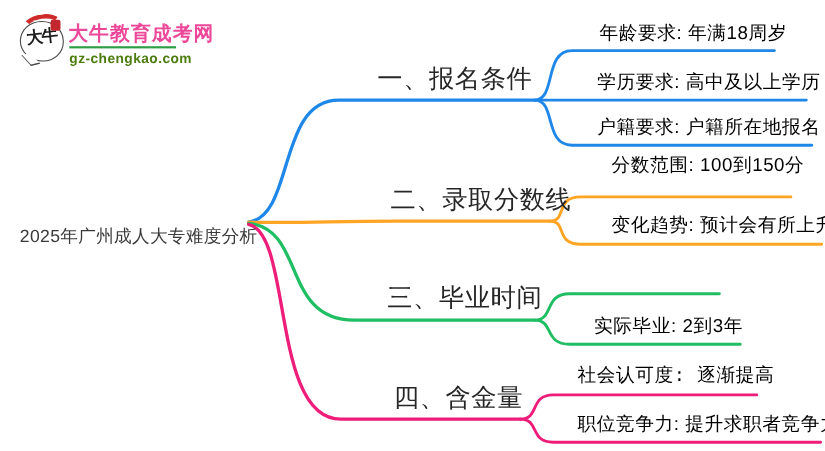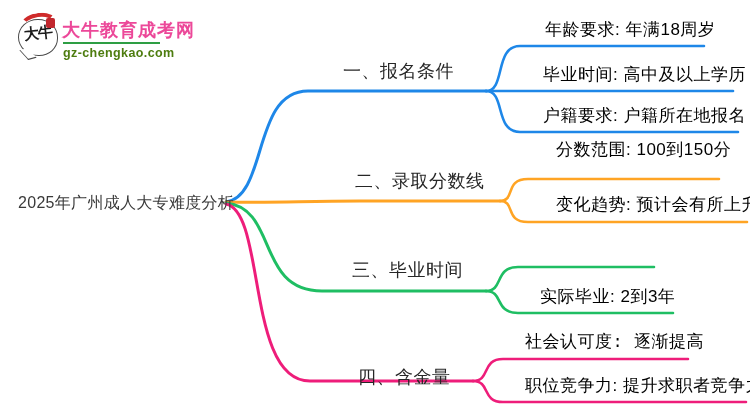--- a/index.html
+++ b/index.html
@@ -5,22 +5,22 @@
   html,body{margin:0;padding:0;background:#ffffff;}
   .stage{
     position:relative;width:750px;height:410px;background:#ffffff;overflow:hidden;
     font-family:"Liberation Sans","DejaVu Sans",sans-serif;
   }
   .lines-svg{position:absolute;left:0;top:0;width:750px;height:410px;}
   .txt{
     position:absolute;white-space:nowrap;color:#000000;
     font-size:17px;line-height:23px;letter-spacing:.5px;
   }
-  .root-topic{font-size:16px;line-height:22px;color:#3a3a3a;letter-spacing:.3px;}
-  .branch-label{font-size:18px;color:#262626;}
+  .root-topic{font-size:16px;line-height:22px;color:#3a3a3a;letter-spacing:.3px;margin-top:13px;}
+  .branch-label{font-size:23px;color:#262626;}
   
   .logo{position:absolute;left:14px;top:12px;width:210px;height:50px;}
   .logo-mark{position:absolute;left:2px;top:2px;width:44px;height:44px;}
   .bubble{
     position:absolute;left:2px;top:5px;width:38px;height:35px;background:#fff;
     border:1.6px solid #4a4a4a;border-radius:50% 50% 48% 52%;
   }
   .bubble-tail{
     position:absolute;left:7px;top:35px;width:9px;height:9px;background:#fff;
     border-left:1.6px solid #4a4a4a;border-bottom:1.6px solid #4a4a4a;
@@ -94,27 +94,27 @@
     </div>
     <div class="site-name">大牛教育成考网</div>
     <div class="site-rule"></div>
     <div class="site-url">gz-chengkao.com</div>
   </div>
 
   <div class="txt root-topic" style="left:18px;top:192px;">2025年广州成人大专难度分析</div>
 
   <div class="txt branch-label" style="left:343px;top:60px;">一、报名条件</div>
   <div class="txt" style="left:545px;top:18px;">年龄要求: 年满18周岁</div>
-  <div class="txt" style="left:543px;top:63px;">毕业时间: 高中及以上学历</div>
+  <div class="txt" style="left:543px;top:63px;">学历要求: 高中及以上学历</div>
   <div class="txt branch-label" style="left:355px;top:170px;">二、录取分数线</div>
 
   <div class="txt" style="left:543px;top:104px;">户籍要求: 户籍所在地报名</div>
   <div class="txt" style="left:556px;top:138px;">分数范围: 100到150分</div>
   <div class="txt" style="left:556px;top:193px;">变化趋势: 预计会有所上升</div>
 
   <div class="txt branch-label" style="left:352px;top:259px;">三、毕业时间</div>
   <div class="txt" style="left:540px;top:285px;">实际毕业: 2到3年</div>
 
-  <div class="txt branch-label" style="left:358px;top:350px;margin-top:16px;">四、含金量</div>
+  <div class="txt branch-label" style="left:358px;top:350px;">四、含金量</div>
   <div class="txt" style="left:525px;top:331px;font-family:Liberation Mono, monospace;">社会认可度: 逐渐提高</div>
   <div class="txt" style="left:525px;top:374px;">职位竞争力: 提升求职者竞争力</div>
 
 </div>
 
 </body></html>

